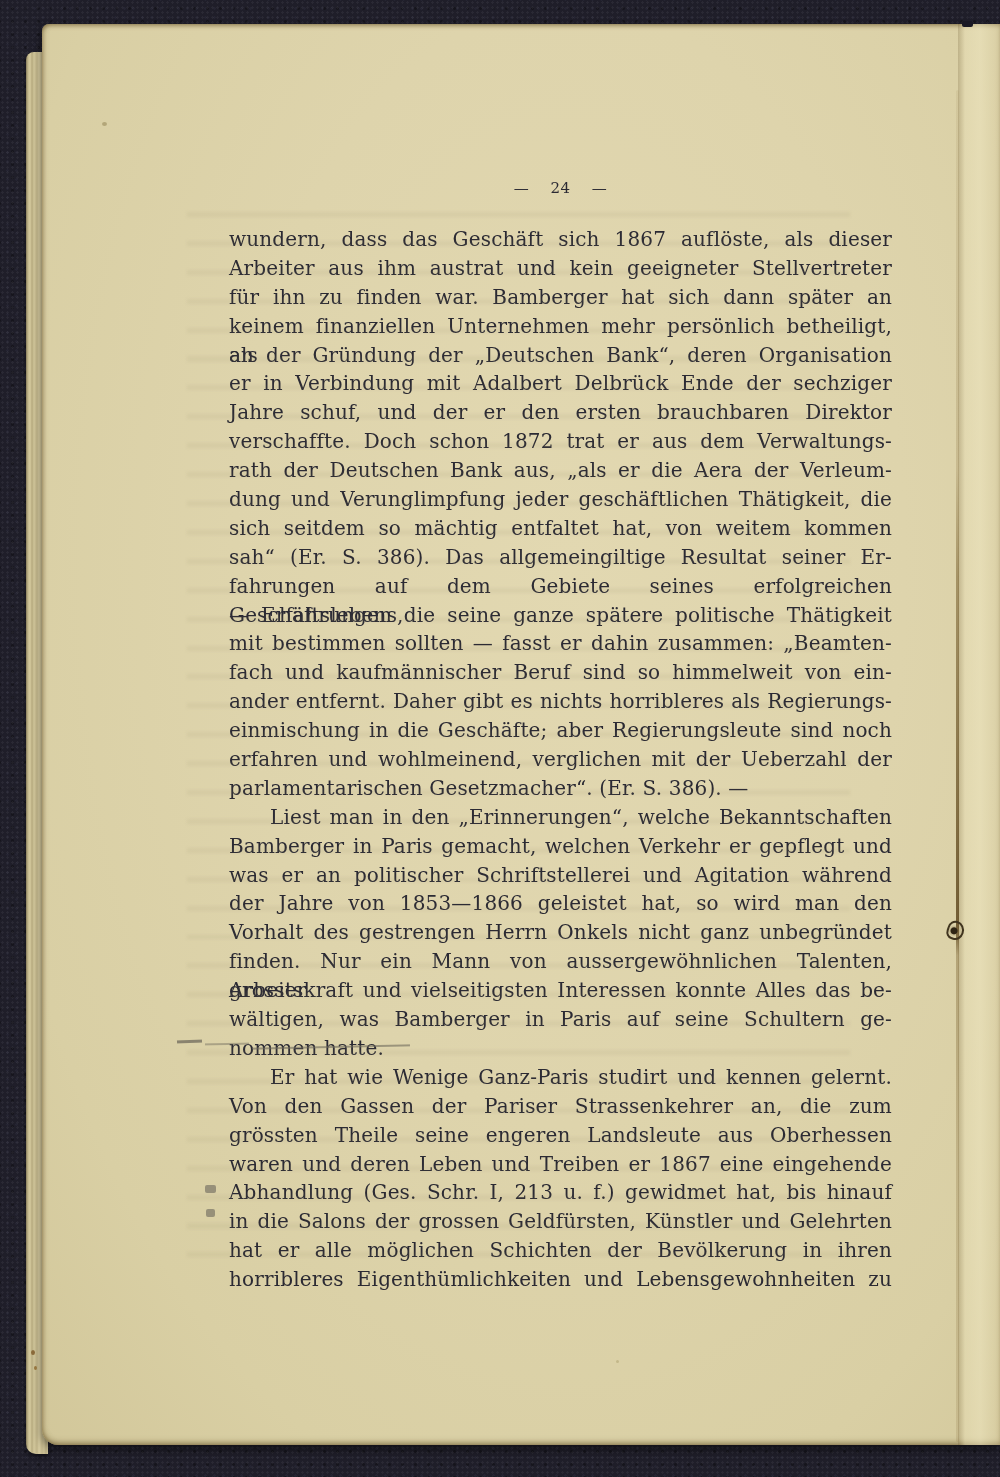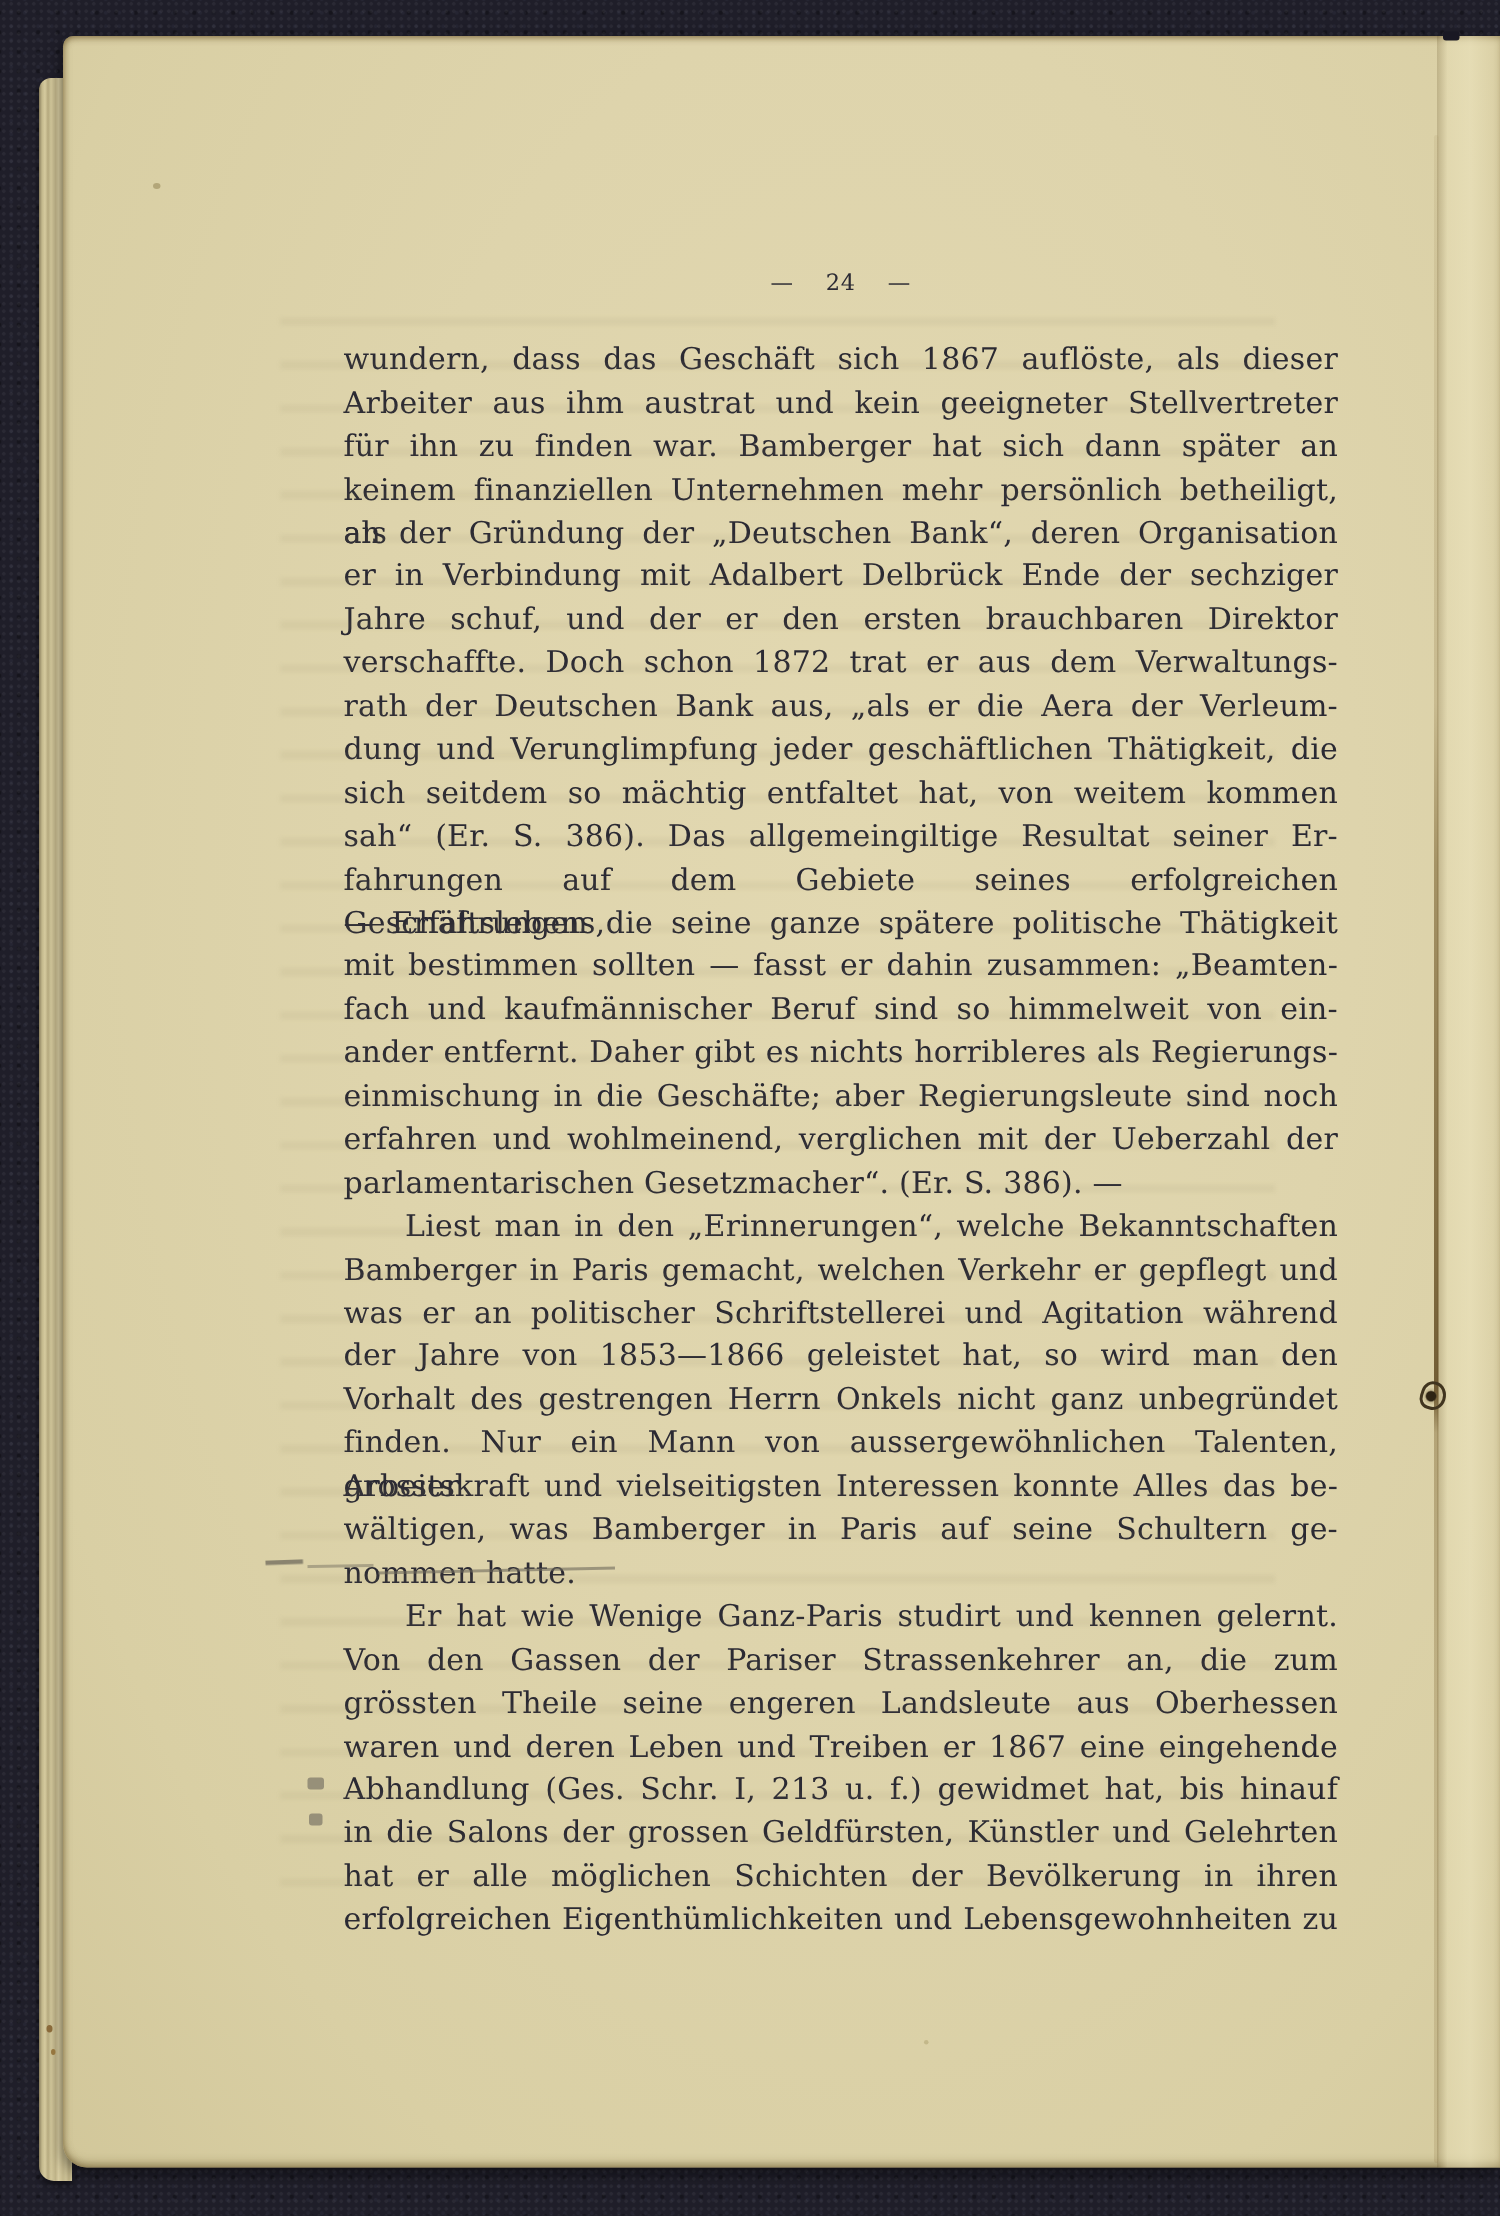--- a/index.html
+++ b/index.html
@@ -149,21 +149,21 @@
       <div class="tline">Arbeitskraft und vielseitigsten Interessen konnte Alles das be-</div>
       <div class="tline">wältigen, was Bamberger in Paris auf seine Schultern ge-</div>
       <div class="tline endline">nommen hatte.</div>
       <div class="tline indent">Er hat wie Wenige Ganz-Paris studirt und kennen gelernt.</div>
       <div class="tline">Von den Gassen der Pariser Strassenkehrer an, die zum</div>
       <div class="tline">grössten Theile seine engeren Landsleute aus Oberhessen</div>
       <div class="tline">waren und deren Leben und Treiben er 1867 eine eingehende</div>
       <div class="tline">Abhandlung (Ges. Schr. I, 213 u. f.) gewidmet hat, bis hinauf</div>
       <div class="tline">in die Salons der grossen Geldfürsten, Künstler und Gelehrten</div>
       <div class="tline">hat er alle möglichen Schichten der Bevölkerung in ihren</div>
-      <div class="tline">erfolgreichen Eigenthümlichkeiten und Lebensgewohnheiten zu</div>
+      <div class="tline">horribleres Eigenthümlichkeiten und Lebensgewohnheiten zu</div>
     </div>
 </div>
 
 <div class="gutter-sliver"></div>
 <div class="gutter-crease"></div>
 <div class="crease-speck"></div>
 <div class="top-tick"></div>
 
 <div class="show-through"></div>
 

